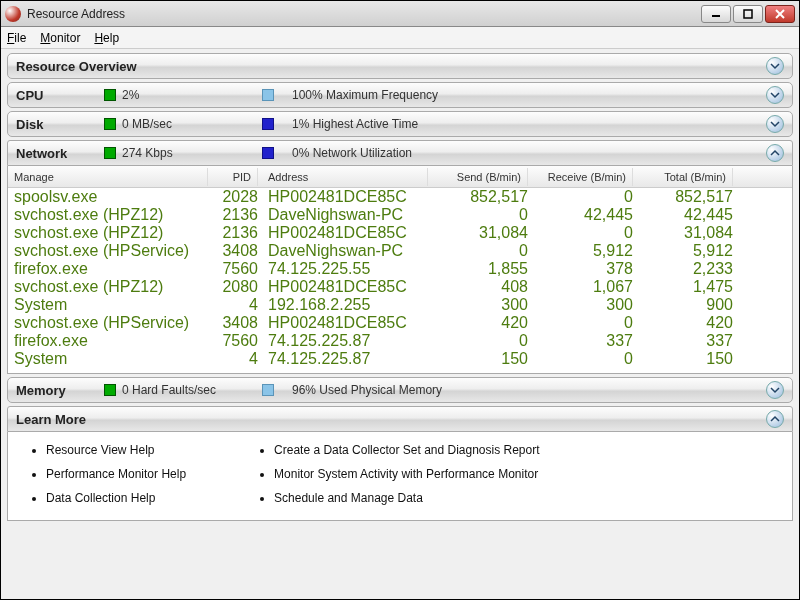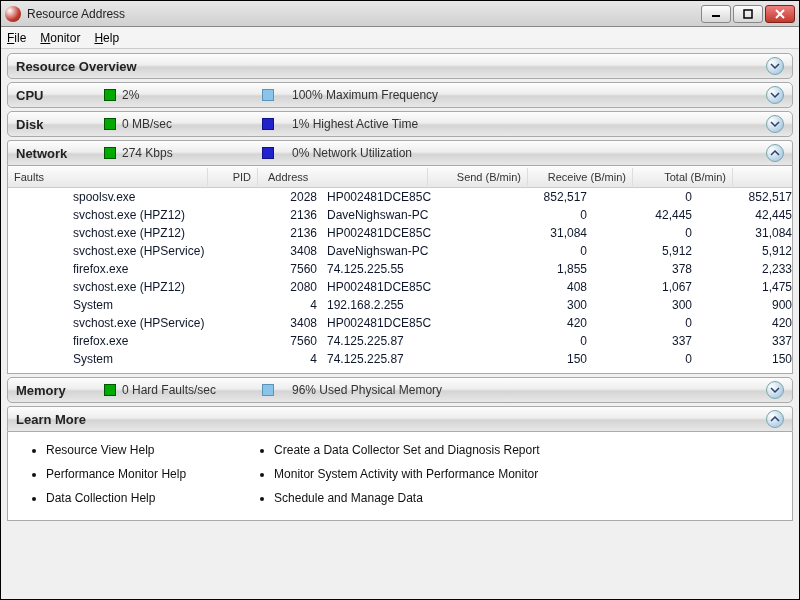--- a/index.html
+++ b/index.html
@@ -31,21 +31,21 @@
 .network-body { border:1px solid #aaa; border-top:none; background:#fff; height: 208px; display:flex; flex-direction:column; }
 .table-head { display:flex; align-items:center; height:22px; border-bottom:1px solid #ccc; background: linear-gradient(to bottom,#fdfdfd,#e8e8e8); padding-right:16px;}
 .th { padding: 3px 6px; border-right:1px solid #ddd; font-size:11px; color:#333; }
 .c1 { width: 200px; text-align:left; }
 .c2 { width: 50px; text-align:right; }
 .c3 { width: 170px; text-align:left; padding-left:10px;}
 .c4 { width: 100px; text-align:right; }
 .c5 { width: 105px; text-align:right; }
 .c6 { width: 100px; text-align:right; }
 .table-rows { flex:1; overflow-y: scroll; }
-.tr { display:flex; height:18px; align-items:center; font-size:12px; color:#0f172a;justify-content:flex-end; }
+.tr { display:flex; height:18px; align-items:center; font-size:16px; color:#4d7c0f; }
 .tr .c1 { padding-left:6px; }
 .tr .c3 { }
 .tr span { border:none; }
 .learn { border:1px solid #aaa; border-top:none; background:#fff; padding: 6px 10px 10px; display:flex; gap: 60px; }
 .learn ul { list-style: disc; padding-left: 28px; }
 .learn li { padding: 5px 0; color:#111; }
 ::-webkit-scrollbar { width: 16px; }
 ::-webkit-scrollbar-track { background: #eee; border-left:1px solid #ccc;}
 ::-webkit-scrollbar-thumb { background: linear-gradient(to right,#cde,#abd,#cde); border:1px solid #89b; border-radius:2px;}
 </style>
@@ -145,21 +145,21 @@
           </span>
         <span class="flex"></span>
         <span class="chev">
             <svg viewBox="0 0 10 10">
               <path d="M1 7 L5 3 L9 7" fill="none" stroke="#246" stroke-width="1.5"></path>
             </svg>
           </span>
       </div>
       <div class="network-body">
         <div class="table-head">
-          <span class="th c1">Faults</span>
+          <span class="th c1">Manage</span>
           <span class="th c2">PID</span>
           <span class="th c3">Address</span>
           <span class="th c4">Send (B/min)</span>
           <span class="th c5">Receive (B/min)</span>
           <span class="th c6">Total (B/min)</span>
         </div>
         <div class="table-rows" id="net-rows">
             <div class="tr">
               <span class="c1">spoolsv.exe</span>
               <span class="c2">2028</span>

